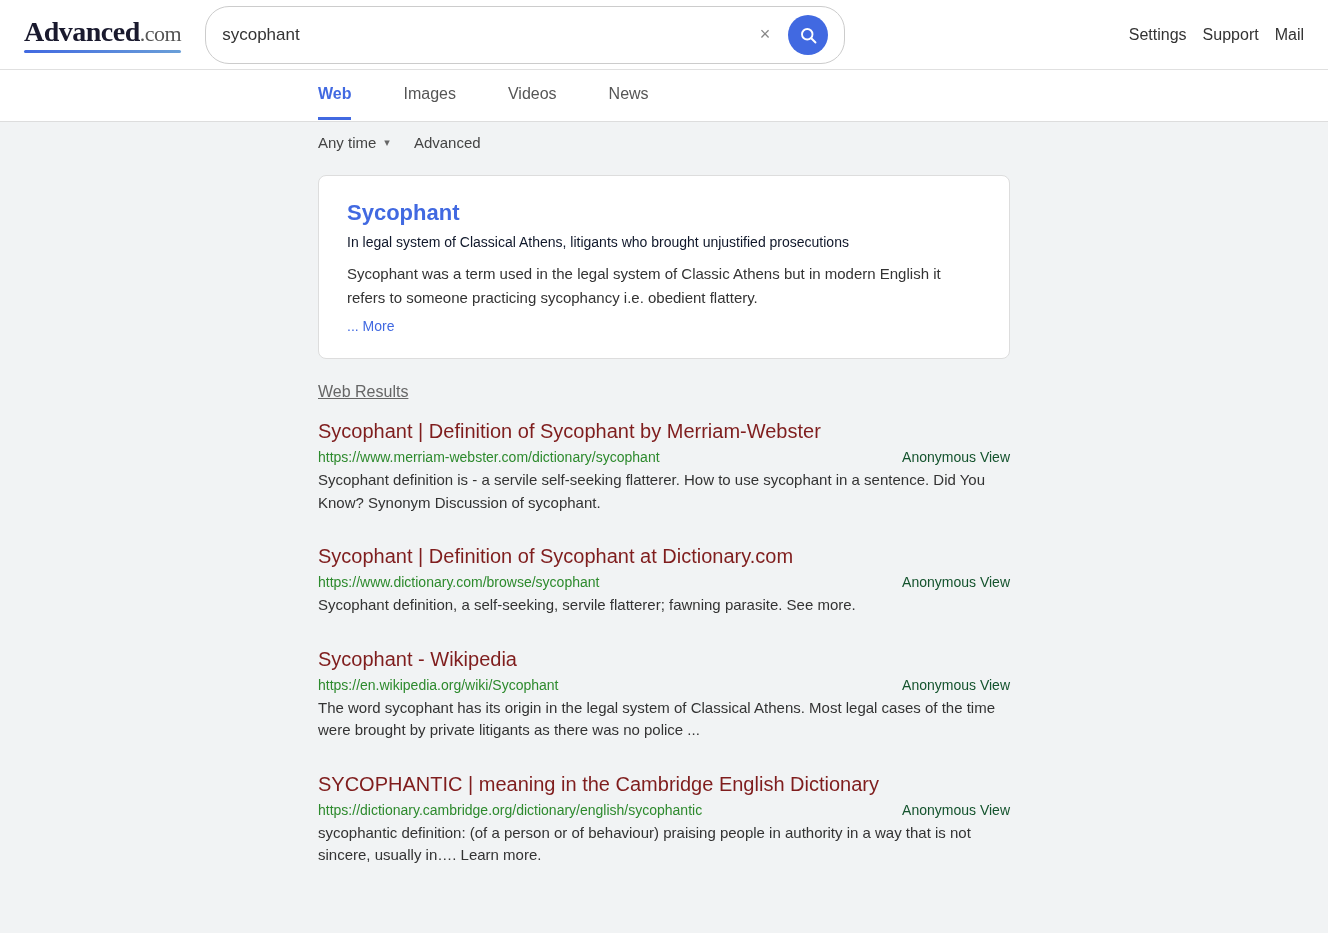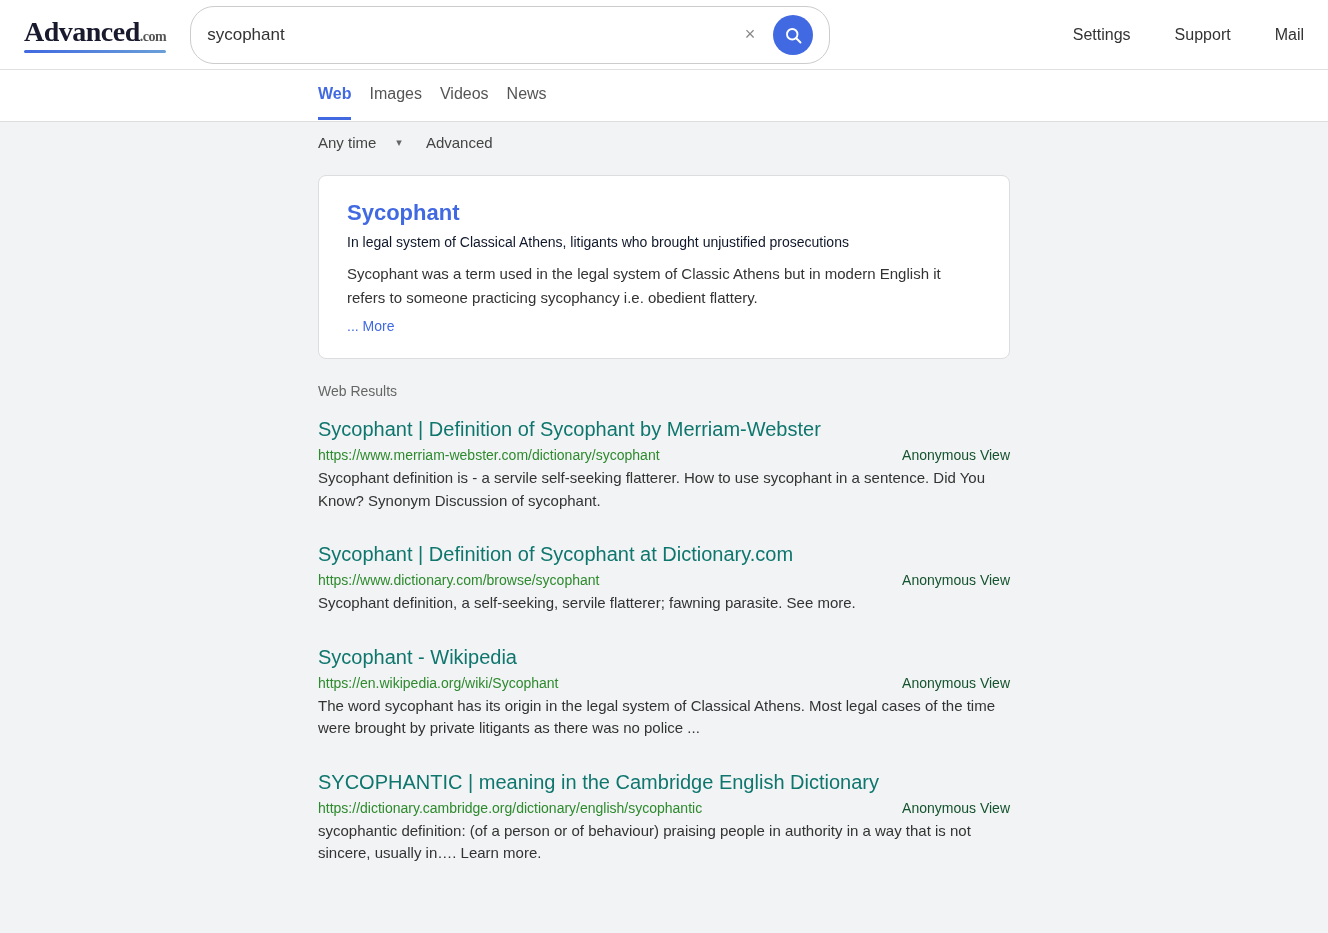--- a/index.html
+++ b/index.html
@@ -30,22 +30,22 @@
 
     .logo-text {
       font-size: 28px;
       font-weight: 900;
       color: #1a1a2e;
       font-family: Georgia, serif;
       letter-spacing: -0.5px;
     }
 
     .logo-text .dot-com {
-      font-size: 14px;
-      font-weight: 700;
+      font-size: 22px;
+      font-weight: 400;
       color: #555;
     }
 
     .logo-underline {
       height: 3px;
       background: linear-gradient(to right, #4169e1, #6a9fd8);
       border-radius: 2px;
       margin-top: 2px;
     }
 
@@ -94,37 +94,37 @@
       color: #fff;
       font-size: 18px;
       margin-left: 4px;
       flex-shrink: 0;
     }
 
     .header-nav {
       margin-left: auto;
       display: flex;
       align-items: center;
-      gap: 44px;
+      gap: 16px;
     }
 
     .header-nav a {
       text-decoration: none;
       color: #333;
       font-size: 16px;
     }
 
     
     .tab-bar {
       background: #fff;
       border-bottom: 1px solid #ddd;
       padding: 0 318px;
       display: flex;
       align-items: center;
-      gap: 18px;
+      gap: 52px;
       height: 52px;
     }
 
     .tab {
       text-decoration: none;
       font-size: 16px;
       color: #555;
       padding-bottom: 14px;
       border-bottom: 3px solid transparent;
       padding-top: 14px;
@@ -143,21 +143,21 @@
       padding: 12px 318px 8px;
       display: flex;
       align-items: center;
       gap: 24px;
       background: #f1f3f4;
     }
 
     .filter-btn {
       display: flex;
       align-items: center;
-      gap: 20px;
+      gap: 8px;
       font-size: 15px;
       color: #444;
       background: none;
       border: none;
       cursor: pointer;
     }
 
     .filter-btn .chevron {
       font-size: 11px;
       color: #666;
@@ -214,34 +214,35 @@
       color: #666;
       cursor: pointer;
     }
 
     .more-link span {
       color: #4169e1;
     }
 
     
     .section-label {
-      font-size: 14px;
+      font-size: 16px;
       color: #666;
       margin-bottom: 16px;
+      text-decoration: underline;
     }
 
     
     .result-item {
       margin-bottom: 28px;
       max-width: 700px;
     }
 
     .result-title {
       font-size: 20px;
-      color: #0f766e;
+      color: #7f1d1d;
       text-decoration: none;
       cursor: pointer;
       line-height: 1.4;
       display: block;
       margin-bottom: 4px;
     }
 
     .result-url-row {
       display: flex;
       align-items: flex-end;

